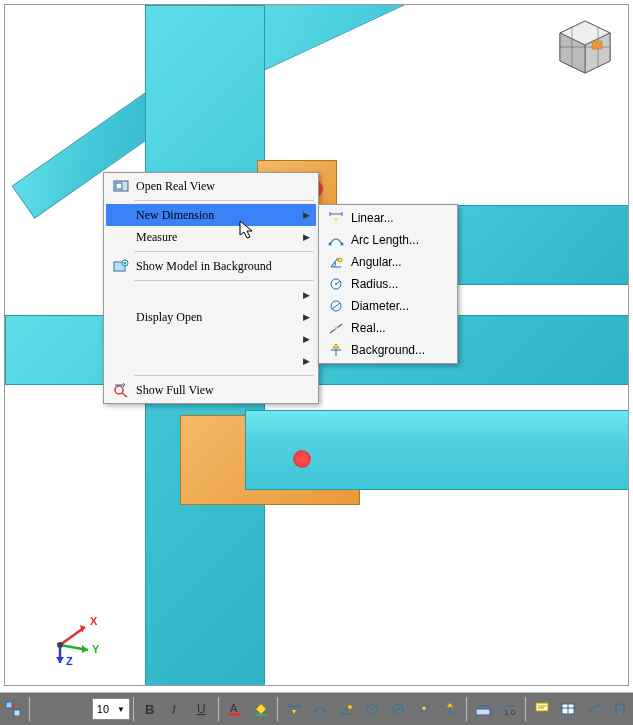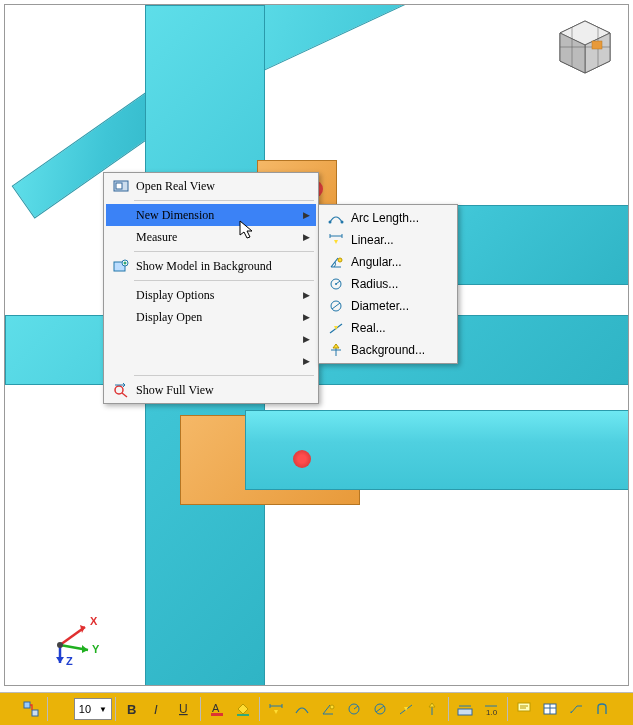--- a/index.html
+++ b/index.html
@@ -36,21 +36,21 @@
 .menu-main { left: 98px; top: 167px; width: 216px; font-family: Liberation Serif, serif; }
 .menu-sub { left: 313px; top: 199px; width: 140px; }
 .menu-item { display: flex; align-items: center; height: 22px; padding: 0 18px 0 4px; cursor: default; position: relative; }
 .menu-item.highlighted { background: #3b82f6; }
 .menu-icon { width: 22px; height: 20px; display: inline-flex; align-items: center; justify-content: center; margin-right: 4px; flex-shrink: 0; }
 .menu-label { flex: 1; white-space: nowrap; }
 .menu-arrow { position: absolute; right: 6px; font-size: 9px; color: #333; }
 .menu-sep { height: 1px; background: #ccc; margin: 3px 2px 3px 28px; }
 
 
-.toolbar { position: absolute; left: 0; bottom: 0; width: 633px; height: 33px; border-top: 1px solid #bbb; background: #eab308; display: flex; align-items: center; padding: 0 18px; gap: 0; }
+.toolbar { position: absolute; left: 0; bottom: 0; width: 633px; height: 33px; border-top: 1px solid #bbb; background: #737373; display: flex; align-items: center; padding: 0 0; gap: 0; }
 .tb-sep { width: 1px; height: 24px; background: #bbb; margin: 0 3px; }
 .tb-btn { width: 26px; height: 26px; display: inline-flex; align-items: center; justify-content: center; border: 1px solid transparent; border-radius: 2px; cursor: pointer; }
 .tb-select { height: 22px; border: 1px solid #888; background: #fff; display: inline-flex; align-items: center; padding: 0 4px; font-size: 11px; gap: 8px; }
 .tb-select .dd { font-size: 8px; }
 .spacer { flex: 1; }
 
 
 .ic { width: 16px; height: 16px; }
 .ic18 { width: 18px; height: 18px; }
 
@@ -130,21 +130,20 @@
             <rect x="1" y="4" width="11" height="9" fill="#bdf" stroke="#27a"></rect>
             <circle cx="12" cy="5" r="3" fill="#fff" stroke="#27a"></circle>
             <circle cx="12" cy="5" r="1.5" fill="#3a7"></circle>
           </svg>
       </span>
       <span class="menu-label">Show Model in Background</span>
     </div>
     <div class="menu-sep"></div>
     <div class="menu-item">
       <span class="menu-icon"></span>
-      <span class="menu-label">Display Options</span>
       <span class="menu-arrow">▶</span>
     </div>
     <div class="menu-item">
       <span class="menu-icon"></span>
       <span class="menu-label">Display Open</span>
       <span class="menu-arrow">▶</span>
     </div>
     <div class="menu-item">
       <span class="menu-icon"></span>
       <span class="menu-arrow">▶</span>
@@ -165,41 +164,41 @@
           </svg>
       </span>
       <span class="menu-label">Show Full View</span>
     </div>
   </div>
 
   <div class="menu menu-sub">
     <div class="menu-item">
       <span class="menu-icon">
         <svg class="ic" viewBox="0 0 16 16">
-            <path d="M2 12 Q8 2 14 12" fill="none" stroke="#27a" stroke-width="1.2"></path>
-            <circle cx="2" cy="12" r="1.5" fill="#27a"></circle>
-            <circle cx="14" cy="12" r="1.5" fill="#27a"></circle>
-          </svg>
-      </span>
-      <span class="menu-label">Arc Length...</span>
-    </div>
-    <div class="menu-item">
-      <span class="menu-icon">
-        <svg class="ic" viewBox="0 0 16 16">
             <line x1="2" y1="4" x2="14" y2="4" stroke="#27a"></line>
             <line x1="2" y1="2" x2="2" y2="6" stroke="#27a"></line>
             <line x1="14" y1="2" x2="14" y2="6" stroke="#27a"></line>
             <path d="M6 8 l2 4 l2 -4" fill="#fd3"></path>
           </svg>
       </span>
       <span class="menu-label">Linear...</span>
     </div>
     <div class="menu-item">
       <span class="menu-icon">
         <svg class="ic" viewBox="0 0 16 16">
+            <path d="M2 12 Q8 2 14 12" fill="none" stroke="#27a" stroke-width="1.2"></path>
+            <circle cx="2" cy="12" r="1.5" fill="#27a"></circle>
+            <circle cx="14" cy="12" r="1.5" fill="#27a"></circle>
+          </svg>
+      </span>
+      <span class="menu-label">Arc Length...</span>
+    </div>
+    <div class="menu-item">
+      <span class="menu-icon">
+        <svg class="ic" viewBox="0 0 16 16">
             <path d="M3 13 L13 13 M3 13 L10 4" stroke="#27a" stroke-width="1.2" fill="none"></path>
             <path d="M6 13 A4 4 0 0 0 7 8" stroke="#27a" fill="none"></path>
             <circle cx="12" cy="6" r="2" fill="#fd3" stroke="#b90"></circle>
           </svg>
       </span>
       <span class="menu-label">Angular...</span>
     </div>
     <div class="menu-item">
       <span class="menu-icon">
         <svg class="ic" viewBox="0 0 16 16">

